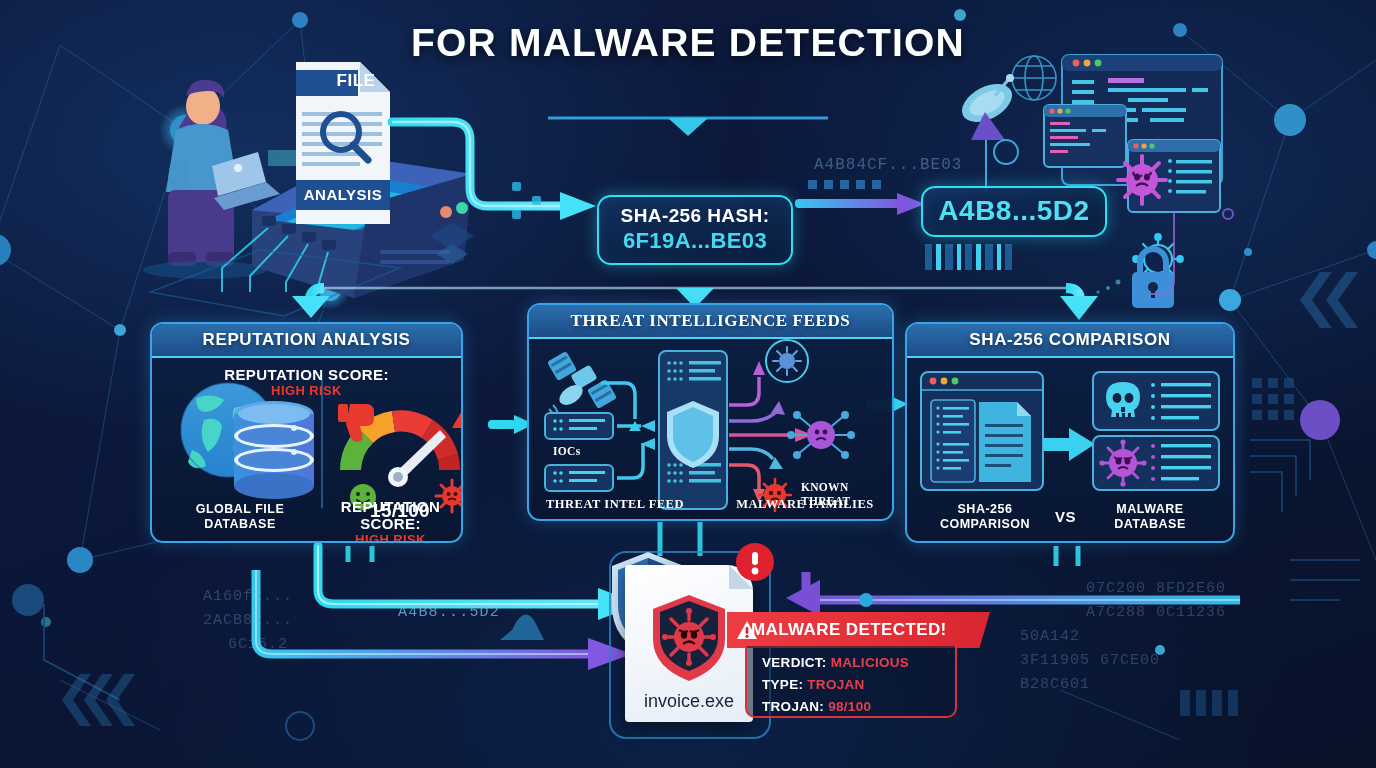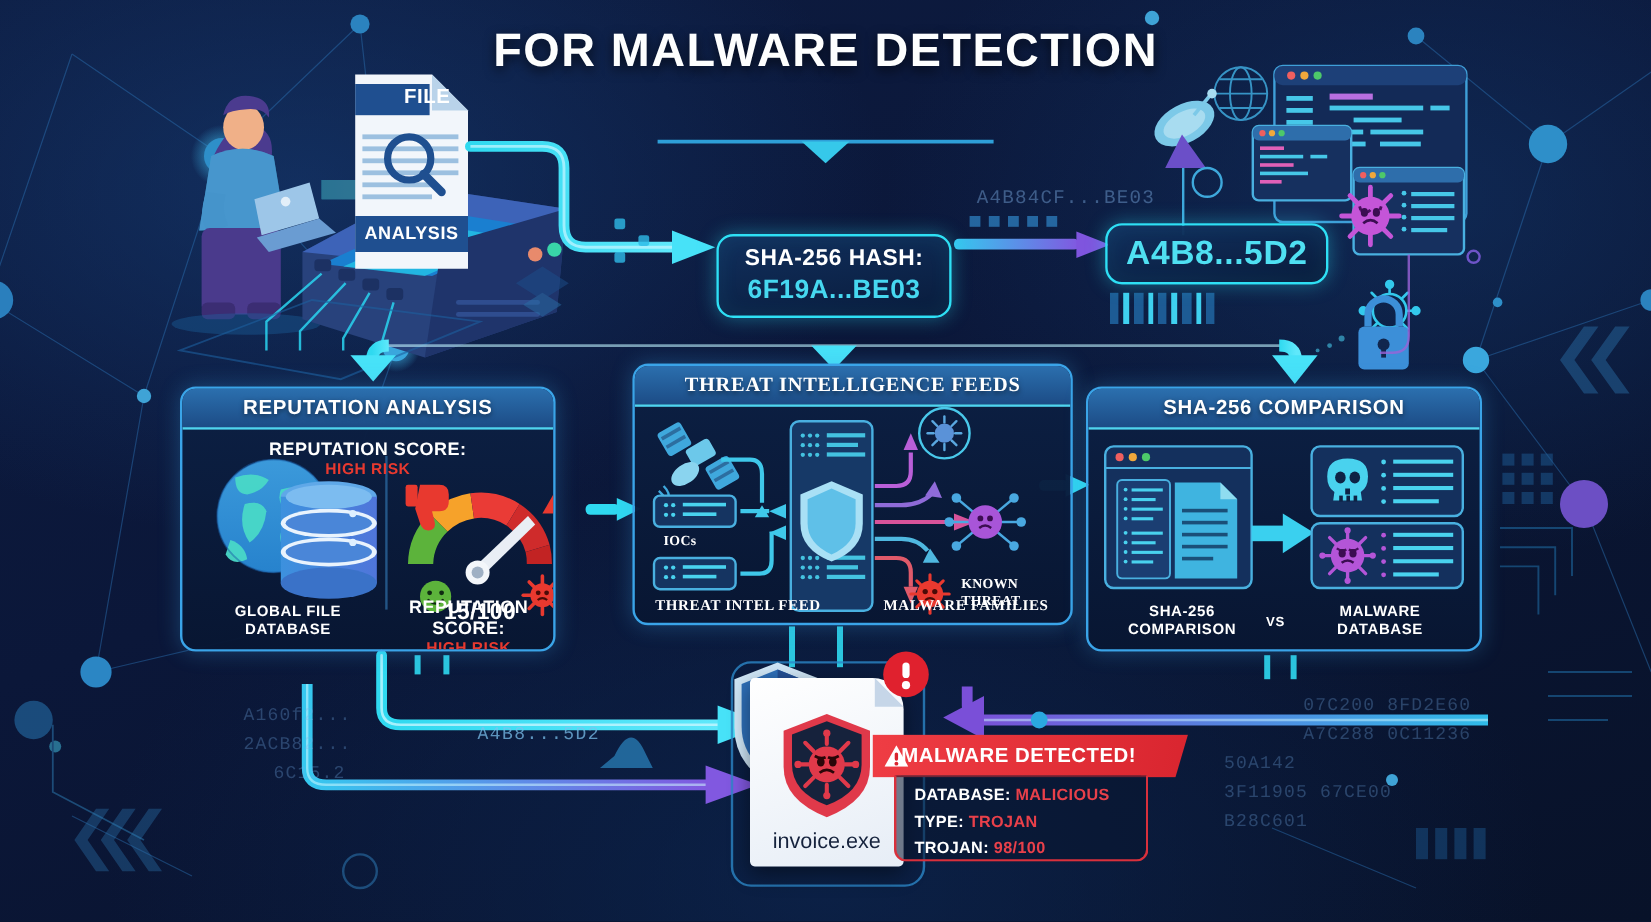--- a/index.html
+++ b/index.html
@@ -83,21 +83,21 @@
   #panel-intel{ left: 527px; top: 303px; width: 367px; height: 218px; font-family: Liberation Serif, serif; }
   #panel-cmp  { left: 905px; top: 322px; width: 330px; height: 221px; }
 
   
   .repscore { position:absolute; width:100%; text-align:center; }
   .repscore .t1 { color:#ffffff; font-weight:700; font-size:15px; letter-spacing:.4px; }
   .repscore .t2 { color:#e8392f; font-weight:700; font-size:13px; letter-spacing:.4px; }
   #gauge-val { position:absolute; color:#fff; font-weight:700; font-size:19px; letter-spacing:.3px; }
 
   .miniLabel { position:absolute; color:#fff; font-weight:700; font-size:11.5px; letter-spacing:.3px; }
-  .vsLabel { position:absolute; color:#fff; font-weight:700; font-size:11px; letter-spacing:.5px; }
+  .vsLabel { position:absolute; color:#fff; font-weight:700; font-size:15px; letter-spacing:.5px; }
 
   
   #filecard {
     left: 625px; top: 565px; width: 128px; height: 157px;
     background: linear-gradient(160deg,#ffffff 0%, #e6edf6 100%);
     border-radius: 4px 26px 4px 4px;
     box-shadow: 0 6px 18px rgba(0,0,0,.45);
   }
   #filename {
     position: absolute; left: 0; bottom: 10px; width: 100%;
@@ -980,21 +980,21 @@
     <svg width="20" height="18" style="position:absolute;left:10px;top:9px;">
       <path d="M10 0 L20 18 H0 Z" fill="#fff"></path>
       <rect x="8.6" y="6" width="2.8" height="7" rx="1.4" fill="#d9252f"></rect>
       <circle cx="10" cy="15.4" r="1.6" fill="#d9252f"></circle>
     </svg>
     <span class="btxt">MALWARE DETECTED!</span>
   </div>
 
   <div class="abs" id="verdictbox">
     <div class="row">
-      <span class="k">DATABASE:</span>
+      <span class="k">VERDICT:</span>
       <span class="v">MALICIOUS</span>
     </div>
     <div class="row">
       <span class="k">TYPE:</span>
       <span class="v">TROJAN</span>
     </div>
     <div class="row">
       <span class="k">TROJAN:</span>
       <span class="v">98/100</span>
     </div>

